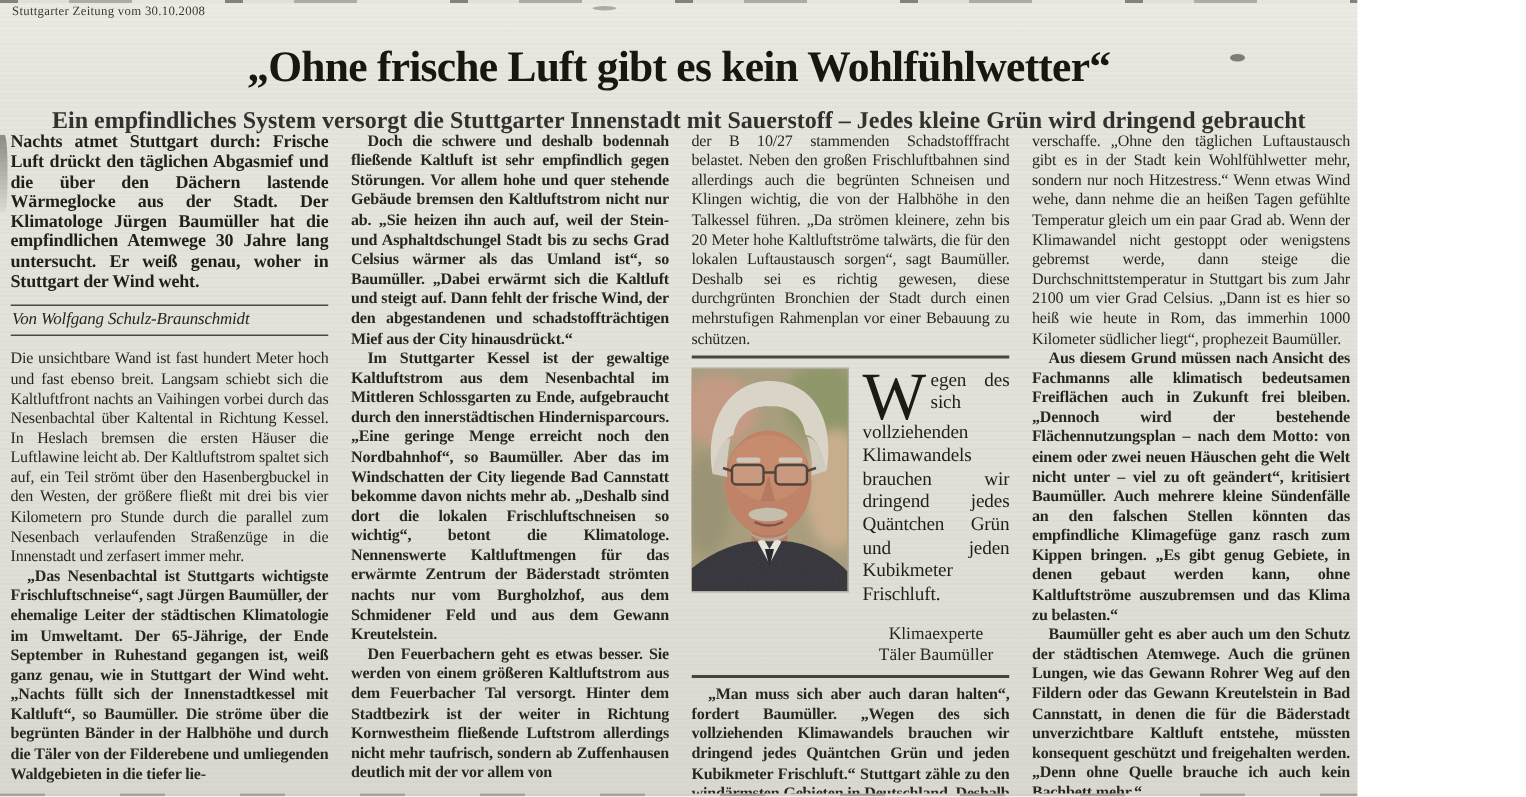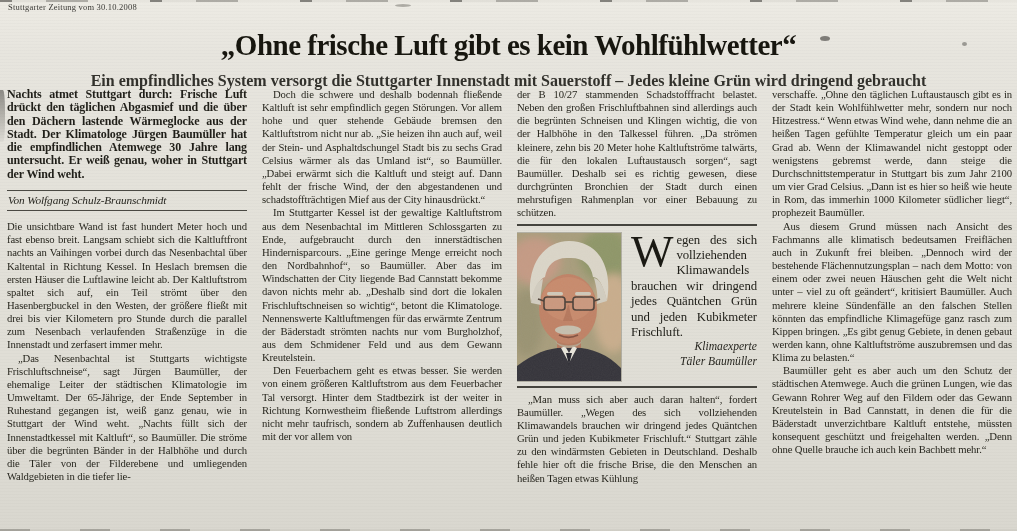--- a/index.html
+++ b/index.html
@@ -1,18 +1,18 @@
 <!DOCTYPE html>
 <html lang="de"><head>
 <meta charset="utf-8">
 <style>
   html,body{margin:0;padding:0;}
   .page{
     position:relative;
-    width:1017px;height:531px;
+    width:905px;height:531px;
     overflow:hidden;
     background:
       repeating-linear-gradient(0deg, rgba(0,0,0,.015) 0 1px, rgba(255,255,255,0) 1px 3px),
       linear-gradient(180deg,#edebe4 0%,#e7e5de 10%,#e3e1d9 42%,#dfddd5 75%,#d9d7cf 100%);
     font-family:"Liberation Serif","DejaVu Serif",serif;
     color:#26251f;
   }
   .source-line{
     position:absolute;top:2px;left:8px;
     font-size:8.5px;color:#3a3935;letter-spacing:.2px;
@@ -31,21 +31,21 @@
   .cols{
     position:absolute;top:88px;left:7px;right:5px;bottom:2px;
     display:flex;gap:15px;
   }
   .col{flex:1 1 0;overflow:hidden;}
   .col p{
     margin:0;
     font-size:10.7px;line-height:13.15px;letter-spacing:-.12px;
     text-align:justify;color:#28271f;
   }
-  .col p.indent{text-indent:11px;}
+  .col p.indent{text-indent:11px;font-weight:bold;}
   .standfirst{
     font-size:12px !important;line-height:13.3px !important;
     font-weight:700;color:#201f19 !important;
     margin-bottom:9px !important;
   }
   .byline-block{
     border-top:1px solid #4a4943;border-bottom:1px solid #4a4943;
     padding:3px 1px;margin:6px 0 9px 0;
   }
   .byline{
@@ -68,22 +68,22 @@
     font-size:12.8px;line-height:15.4px;text-align:justify;
     color:#1f1e18;letter-spacing:-.1px;
   }
   .drop-cap{
     float:left;
     font-size:45px;line-height:33px;
     padding:2px 3px 0 0;
     color:#1b1a14;
   }
   .photo-caption{
-    margin-top:0;text-align:right;
-    font-style:italic;font-size:11.6px;line-height:14.5px;color:#26251f;
+    margin-top:12px;text-align:center;
+    font-size:11.6px;line-height:14.5px;color:#26251f;
   }
   .photo-caption span{display:block;}
   
   .edge-top{
     position:absolute;top:0;left:0;right:0;height:2px;
     background:repeating-linear-gradient(90deg,
       rgba(45,44,40,.55) 0 12px, rgba(140,138,130,.12) 12px 46px,
       rgba(70,68,62,.38) 46px 88px, rgba(160,158,150,.08) 88px 150px);
   }
   .edge-bottom{

